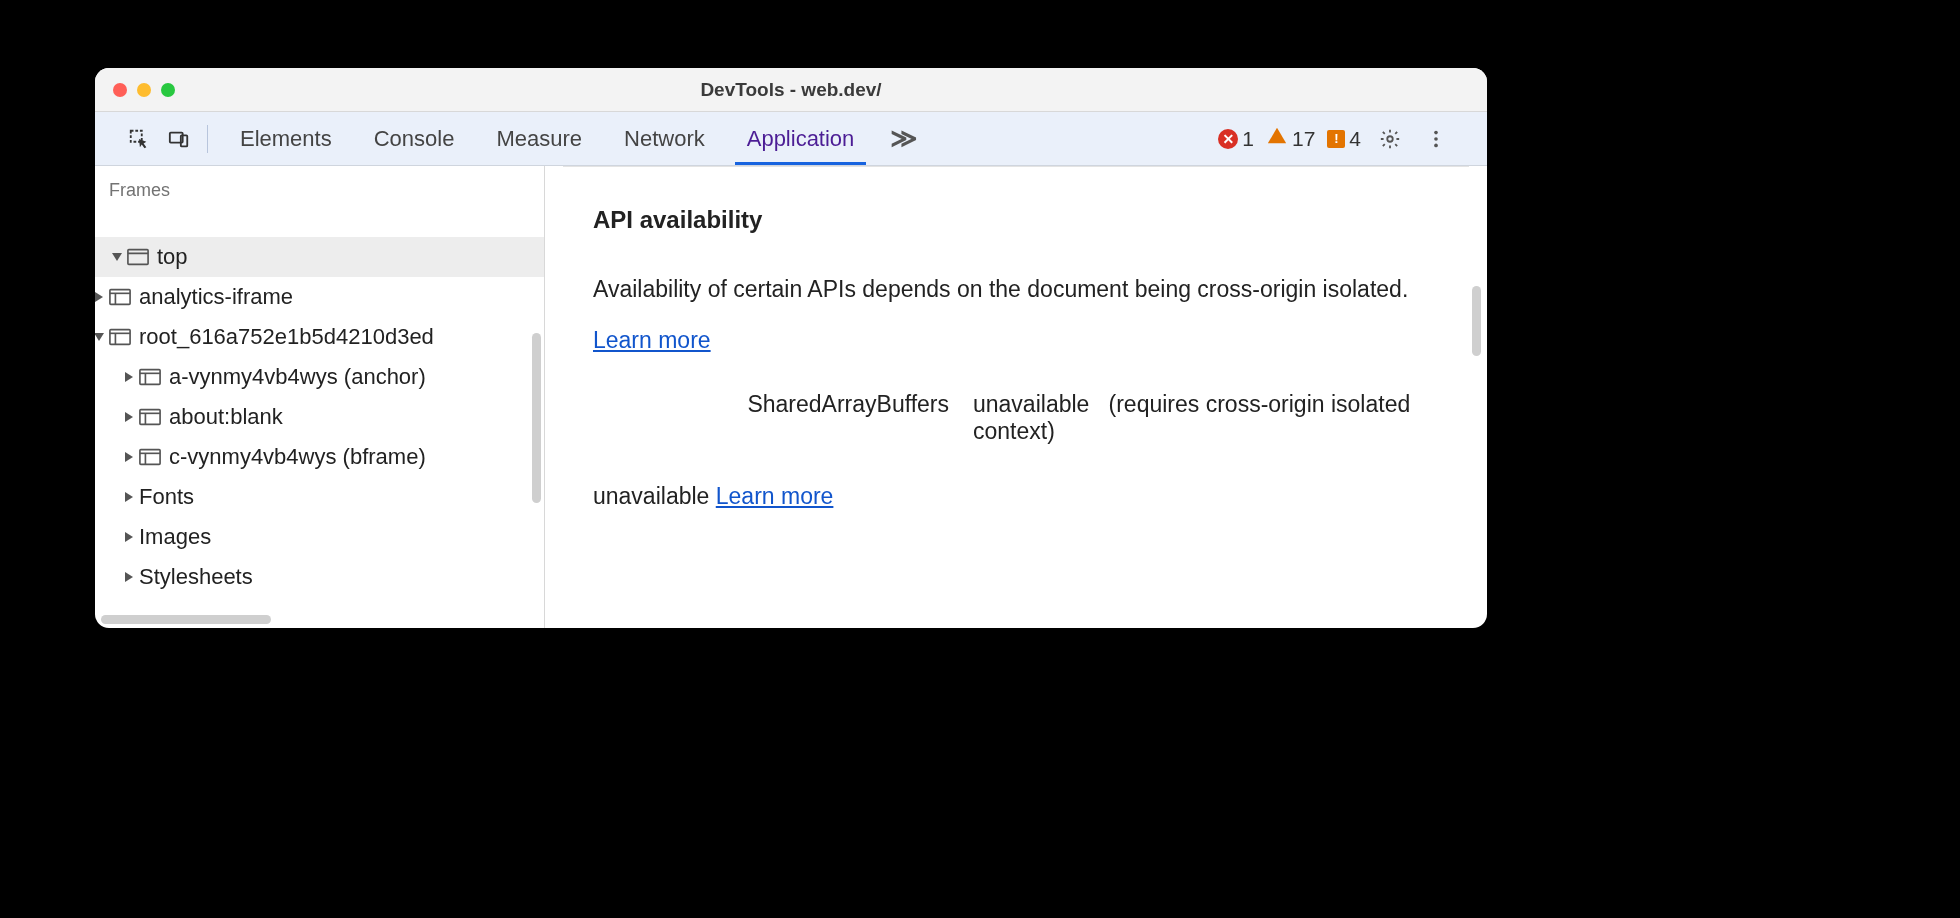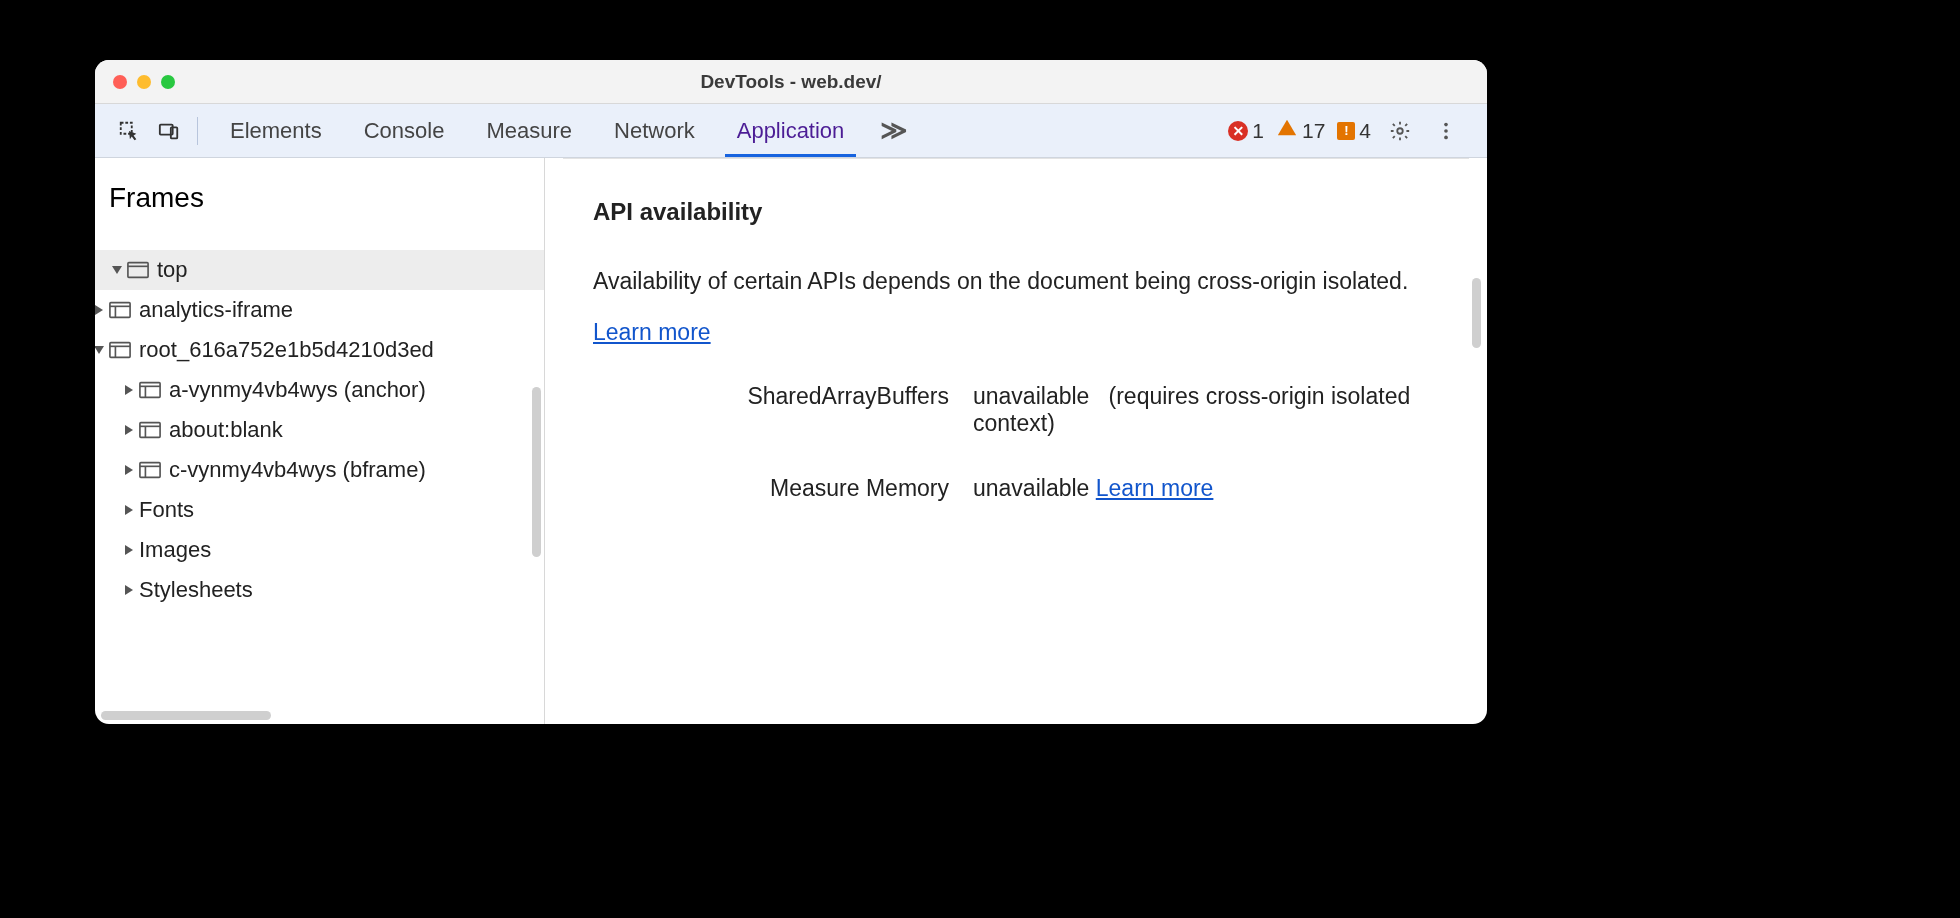--- a/index.html
+++ b/index.html
@@ -1,20 +1,20 @@
 <!DOCTYPE html>
 <html><head>
 <meta charset="utf-8">
 <style>
   * { box-sizing: border-box; margin: 0; padding: 0; }
   html, body { width: 1960px; height: 918px; background:#000; font-family: -apple-system, BlinkMacSystemFont, "Segoe UI", Helvetica, Arial, sans-serif; }
   .window {
     position: absolute;
-    left: 95px; top: 60px;
-    width: 1392px; height: 664px;
+    left: 95px; top: 68px;
+    width: 1392px; height: 560px;
     background:#fff;
     border-radius: 14px;
     box-shadow: 0 20px 60px rgba(0,0,0,.5);
     display:flex; flex-direction:column;
     overflow:hidden;
   }
   .titlebar {
     height: 44px;
     background:#f3f3f3;
     border-bottom:1px solid #d8d8d8;
@@ -23,21 +23,21 @@
   }
   .traffic { display:flex; gap:10px; margin-left:18px; }
   .dot { width:14px; height:14px; border-radius:50%; }
   .dot.red{background:#ff5f57;} .dot.yellow{background:#febc2e;} .dot.green{background:#28c840;}
   .title { position:absolute; left:0; right:0; text-align:center; font-size:19px; font-weight:600; color:#3a3a3a; pointer-events:none;}
   .tabbar {
     height:54px; width:100%;
     background:#eaf0fa;
     border-bottom:1px solid #cfd5de;
     display:flex; align-items:center;
-    padding:0 16px;
+    padding:0 26px;
     gap:4px;
   }
   .tabbar .ico-btn {
     width:36px; height:36px; display:flex; align-items:center; justify-content:center;
     color:#333; cursor:pointer;
   }
   .tabbar .ico-btn svg { width:22px; height:22px; }
   .tab-sep { width:1px; height:28px; background:#b8c5dc; margin:0 6px;}
   .tabs { display:flex; align-items:stretch; height:100%; gap:6px; margin-left:4px;}
   .tab {
@@ -54,21 +54,21 @@
   .counter { display:flex; align-items:center; gap:4px; font-size:21px; color:#333; cursor:pointer;}
   .ic-circle { width:20px; height:20px; border-radius:50%; display:flex; align-items:center; justify-content:center; }
   .ic-error { background:#d93025; color:#fff; font-weight:700; font-size:14px;}
   .ic-warn svg { width:22px; height:22px; fill:#e37400;}
   .ic-issue { width:18px; height:18px; background:#e37400; color:#fff; font-weight:700; font-size:13px; display:flex; align-items:center; justify-content:center; border-radius:2px;}
   .gear-btn, .menu-btn { width:34px; height:34px; display:flex; align-items:center; justify-content:center; color:#555; cursor:pointer;}
   .gear-btn svg, .menu-btn svg { width:22px; height:22px; }
 
   .body { flex:1; display:flex; min-height:0; position:relative;}
   .sidebar { width:450px; border-right:1px solid #d8d8d8; display:flex; flex-direction:column; min-height:0;}
-  .side-head { padding:24px 14px 6px; font-size:28px; font-weight:400; color:#000000;}
+  .side-head { padding:14px 14px 6px; font-size:18px; font-weight:400; color:#737373;}
   .tree { flex:1; overflow:auto; font-size:22px; color:#222; position:relative;}
   .row { display:flex; align-items:center; height:40px; white-space:nowrap; cursor:default;}
   .row.sel { background:#ededed; }
   .row .disc { width:0;height:0;border-left:8px solid #555;border-top:5px solid transparent;border-bottom:5px solid transparent; margin-right:6px; cursor:pointer;}
   .row .disc.open { transform: rotate(90deg); }
   .row .fico { width:22px; height:18px; margin-right:8px; display:inline-flex; align-items:center; justify-content:center;}
   .row .fico svg{ width:22px; height:18px; stroke:#555; fill:none; stroke-width:1.8;}
   .pad0{padding-left:18px;margin-top:30px;} .pad1{} .pad2{padding-left:30px;text-align:center;} .pad3{padding-left:92px;}
   .hscroll { position:absolute; bottom:4px; left:6px; width:170px; height:9px; background:#cfcfcf; border-radius:6px;}
   .vscroll-side { position:absolute; top:50%; right:3px; transform:translateY(-50%); width:9px; height:170px; background:#cfcfcf; border-radius:6px;}
@@ -243,21 +243,20 @@
 
     <div class="main">
       <div class="main-sep"></div>
       <div class="sec-title">API availability</div>
       <div class="sec-desc">
         <span>Availability of certain APIs depends on the document being cross-origin isolated. </span><a class="lk">Learn more</a>
       </div>
       <div class="api-table" id="api-table">
           <div class="api-key">SharedArrayBuffers</div>
           <div class="api-val"><span>unavailable</span> &nbsp; <span class="note">(requires cross-origin isolated context)</span></div>
-          <div class="api-key">Measure Memory</div>
           <div class="api-val"><span>unavailable</span> <a class="lk">Learn more</a></div>
         </div>
       <div class="vscroll-main"></div>
     </div>
 
   </div>
 
 </div>
 
 </body></html>

